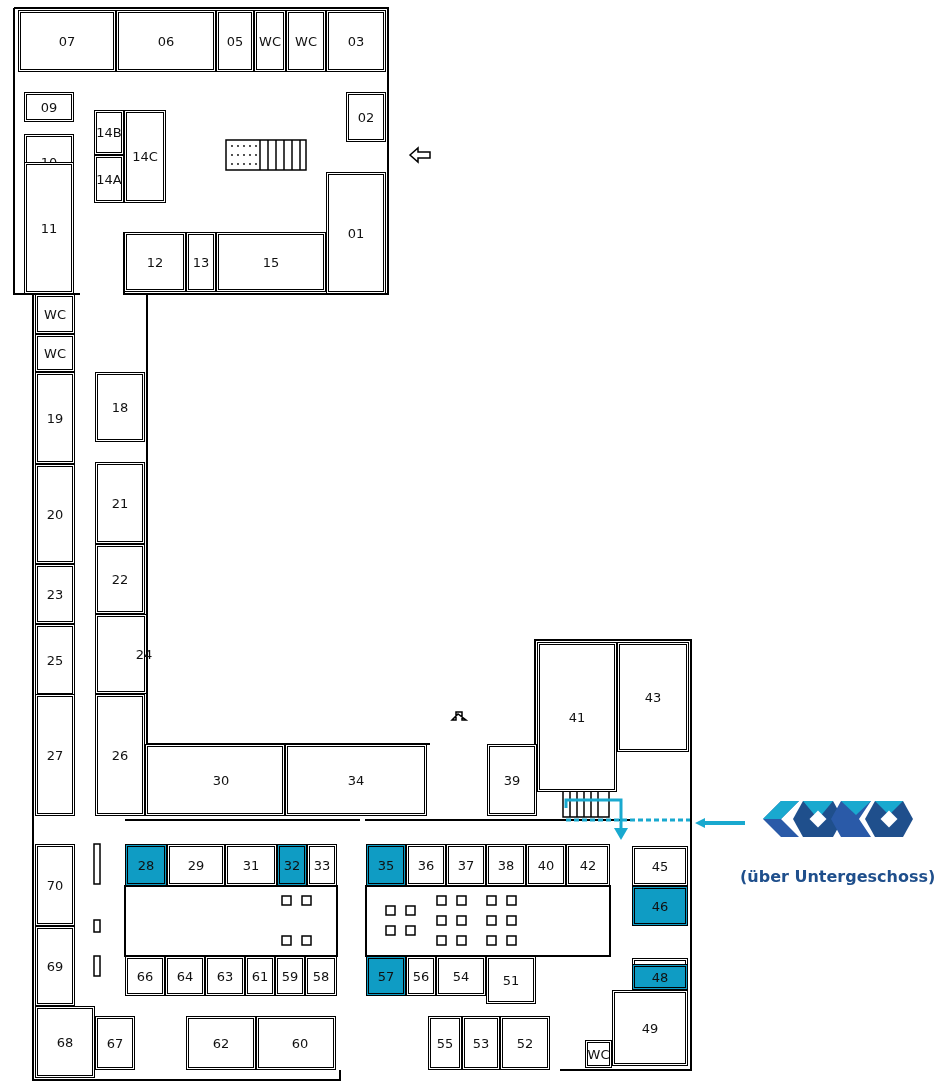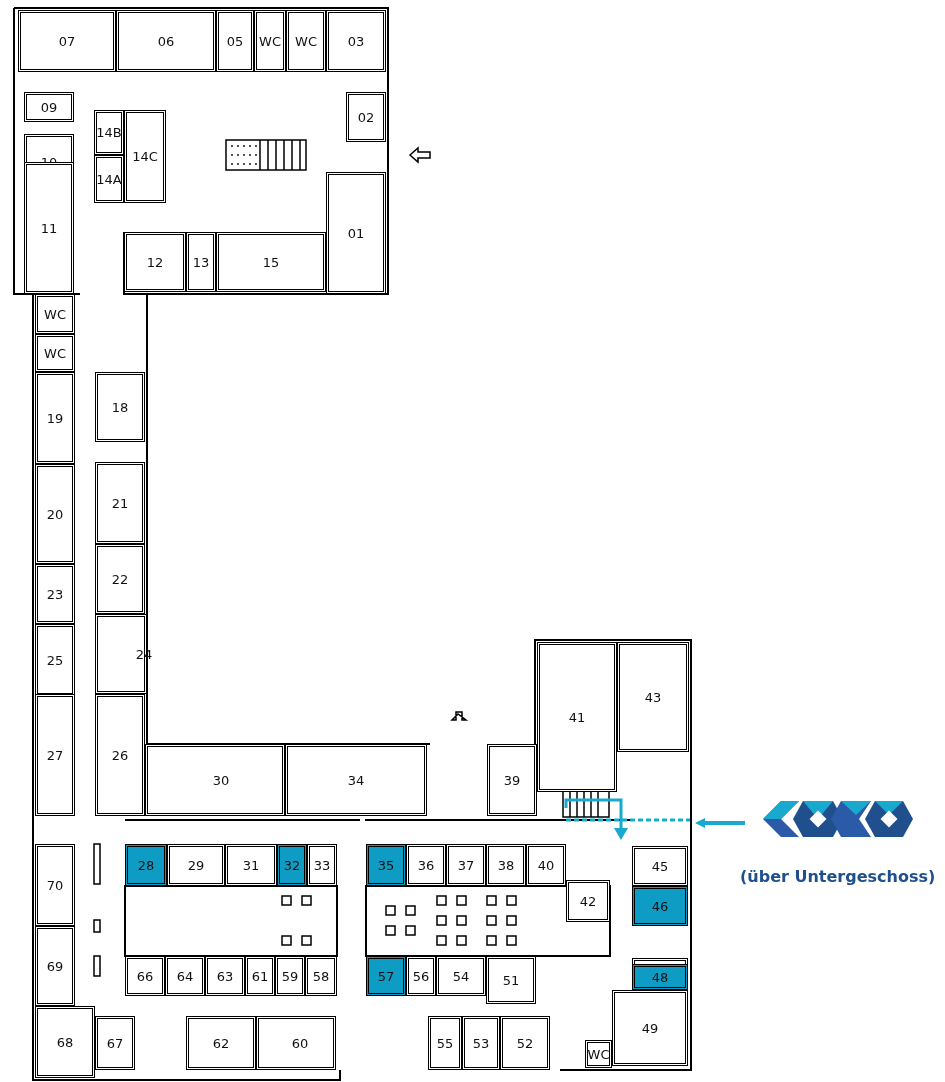--- a/index.html
+++ b/index.html
@@ -234,21 +234,21 @@
       </div>
       <div class="room" style="left: 446px; top: 844px; width: 40px; height: 42px;">
         <span>37</span>
       </div>
       <div class="room" style="left: 486px; top: 844px; width: 40px; height: 42px;">
         <span>38</span>
       </div>
       <div class="room" style="left: 526px; top: 844px; width: 40px; height: 42px;">
         <span>40</span>
       </div>
-      <div class="room" style="left: 566px; top: 844px; width: 44px; height: 42px; margin-top: 36px;">
+      <div class="room" style="left: 566px; top: 844px; width: 44px; height: 42px;">
         <span>42</span>
       </div>
       <div class="room" style="left: 632px; top: 846px; width: 56px; height: 40px;">
         <span>45</span>
       </div>
       <div class="room hl" style="left: 632px; top: 886px; width: 56px; height: 40px;">
         <span>46</span>
       </div>
       <div class="room" style="left: 632px; top: 926px; width: 56px; height: 38px; margin-top: 32px;">
         <span>47</span>

